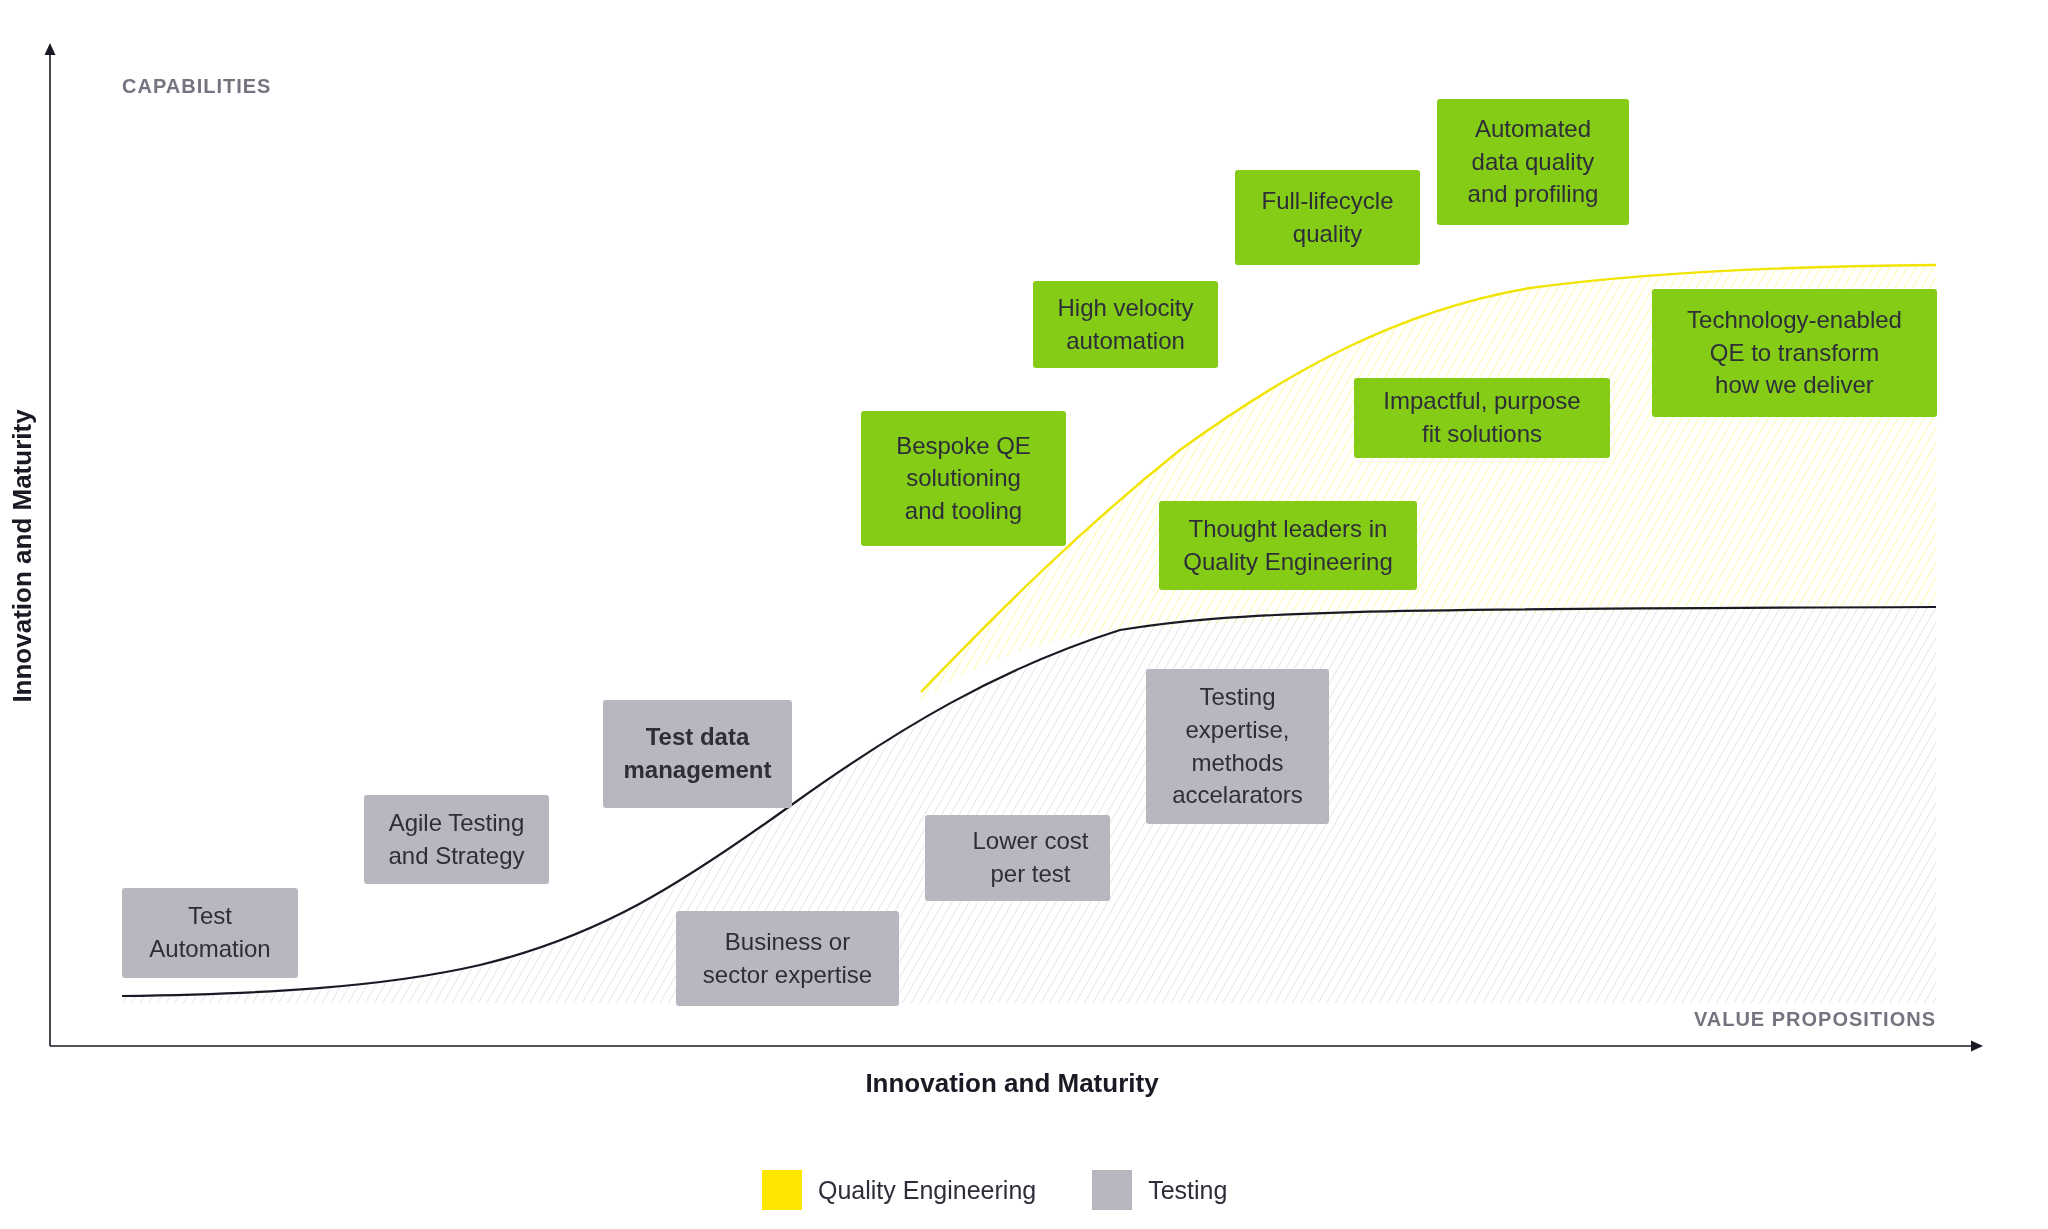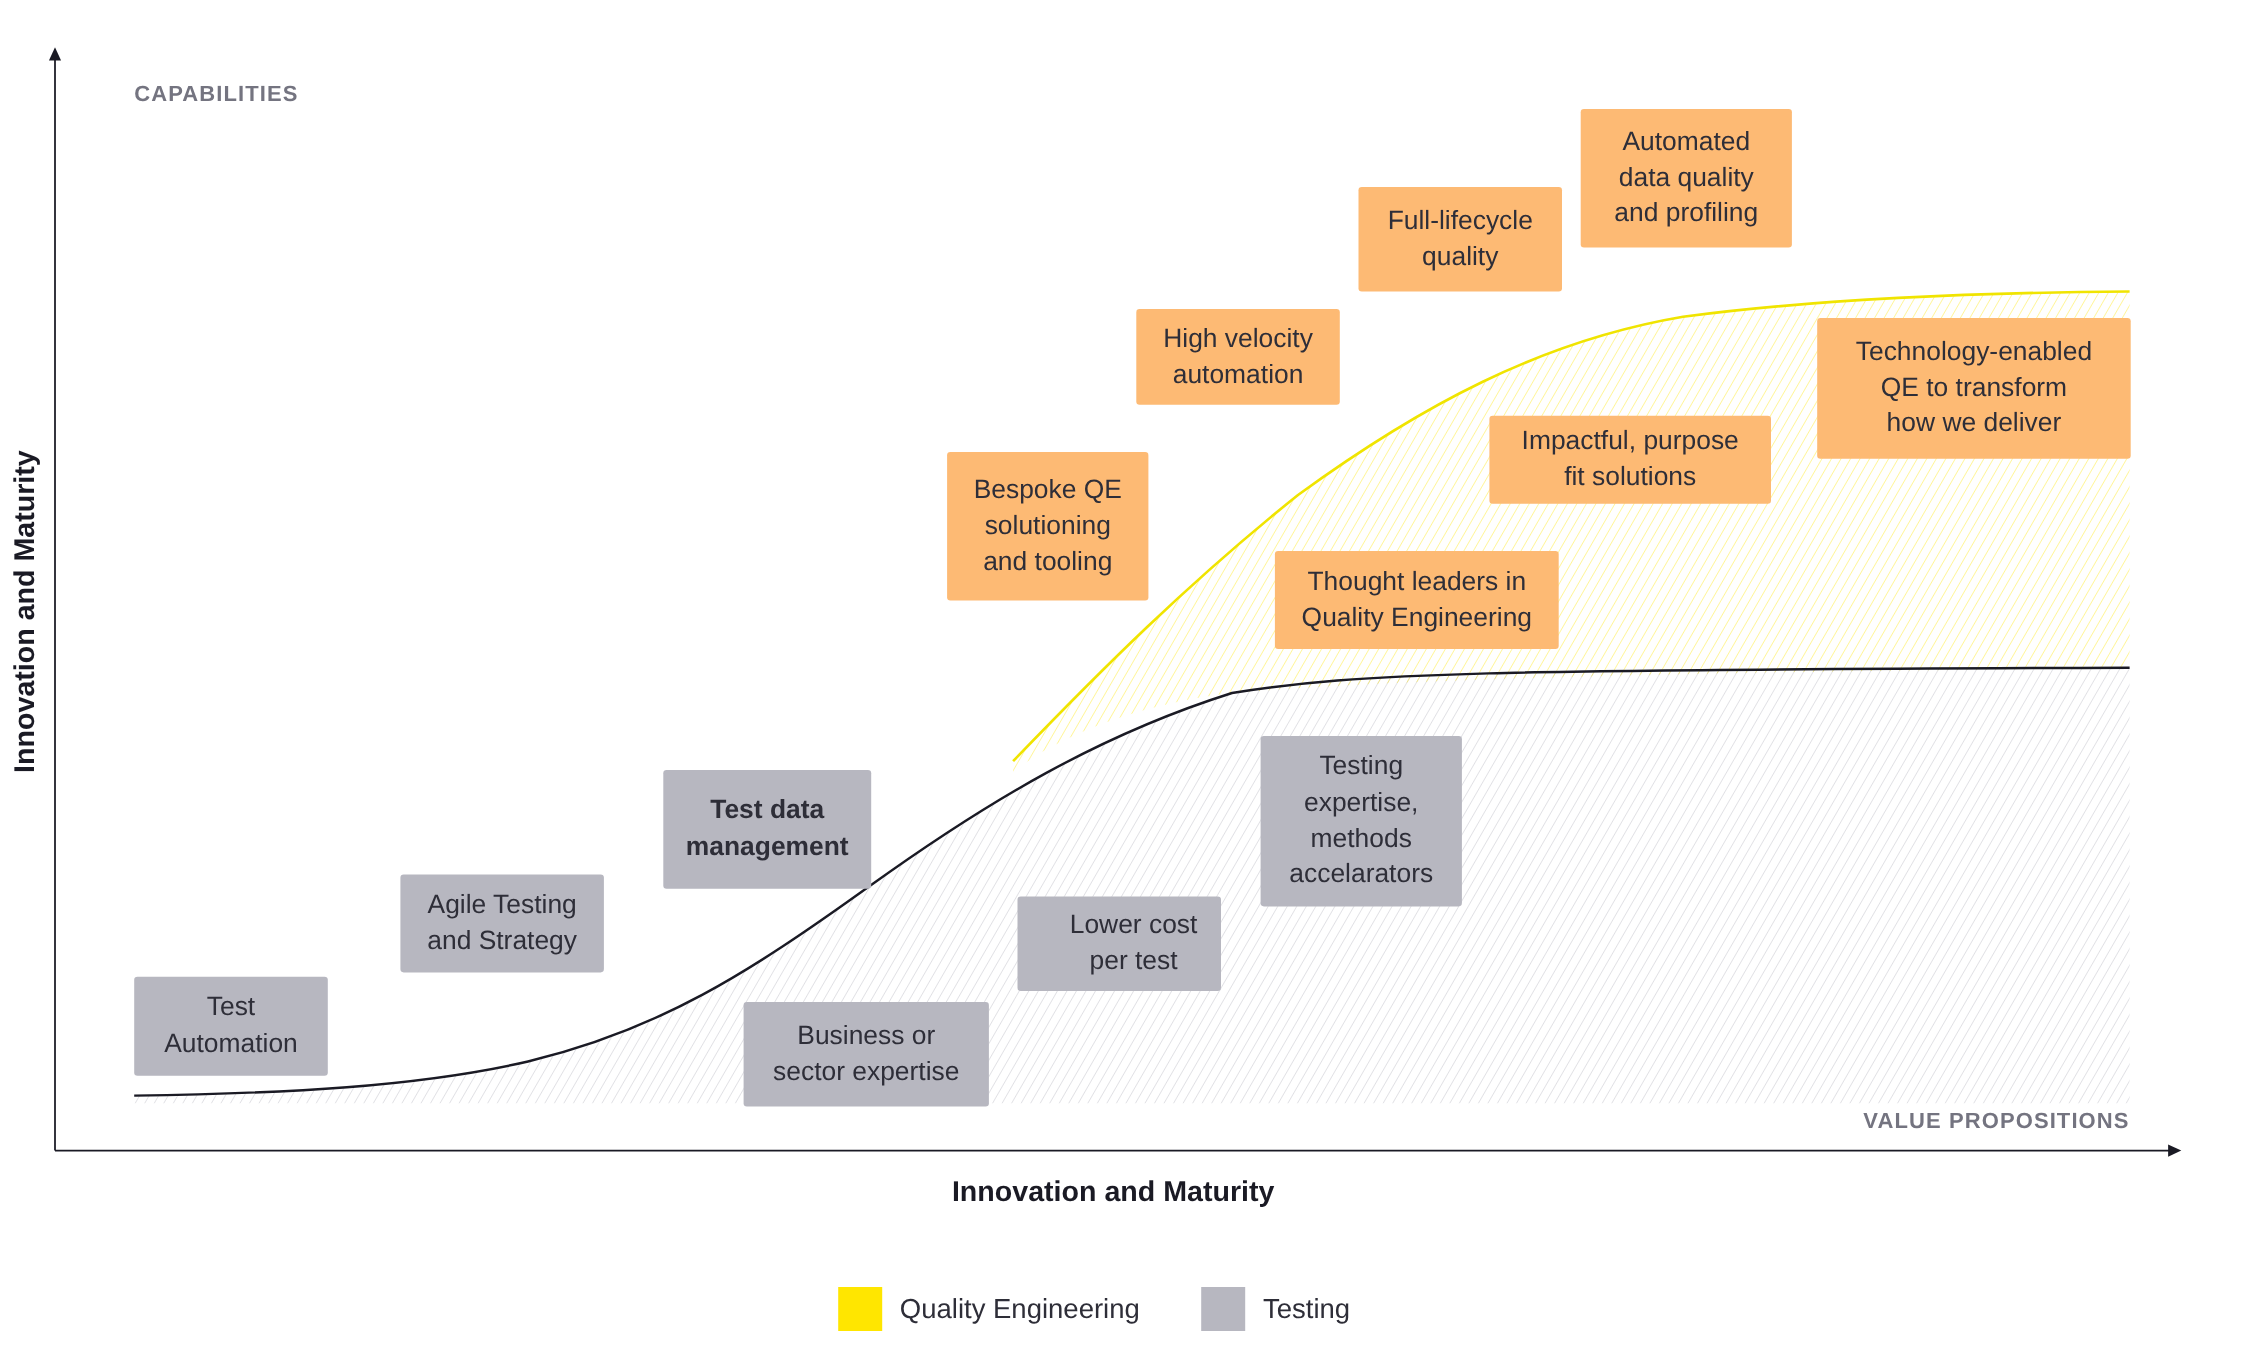--- a/index.html
+++ b/index.html
@@ -12,21 +12,21 @@
     overflow:hidden;
   }
   .layer{position:absolute;left:0;top:0;}
   .box{
     position:absolute;
     display:flex;align-items:center;justify-content:center;
     text-align:center;white-space:pre-line;
     font-size:24px;line-height:1.36;color:#2e2e38;
     border-radius:3px;padding:4px;box-sizing:border-box;
   }
-  .box.qe{background:#fdba74;}
+  .box.qe{background:#84cc16;}
   .box.testing{background:#b7b7c0;}
   .corner{
     position:absolute;font-weight:bold;font-size:20px;
     letter-spacing:1px;color:#747480;white-space:nowrap;
   }
   .axis-title{
     position:absolute;font-weight:bold;font-size:26px;color:#1a1a24;white-space:nowrap;
   }
   .axis-title.x{left:50px;top:1068px;width:1924px;text-align:center;}
   .axis-title.y{
@@ -105,21 +105,21 @@
 management</div>
   <div class="box testing" style="left:676px;top:911px;width:223px;height:95px;">Business or
 sector expertise</div>
   <div class="box testing" style="left:925px;top:815px;width:185px;height:86px;padding-left:30px;">Lower cost
 per test</div>
   <div class="box testing" style="left:1146px;top:669px;width:183px;height:155px;">Testing
 expertise,
 methods
 accelarators</div>
 
-  <div class="box qe" style="left:861px;top:411px;width:183px;height:135px;">Bespoke QE
+  <div class="box qe" style="left:861px;top:411px;width:205px;height:135px;">Bespoke QE
 solutioning
 and tooling</div>
   <div class="box qe" style="left:1033px;top:281px;width:185px;height:87px;">High velocity
 automation</div>
   <div class="box qe" style="left:1235px;top:170px;width:185px;height:95px;">Full-lifecycle
 quality</div>
   <div class="box qe" style="left:1437px;top:99px;width:192px;height:126px;">Automated
 data quality
 and profiling</div>
   <div class="box qe" style="left:1354px;top:378px;width:256px;height:80px;">Impactful, purpose

